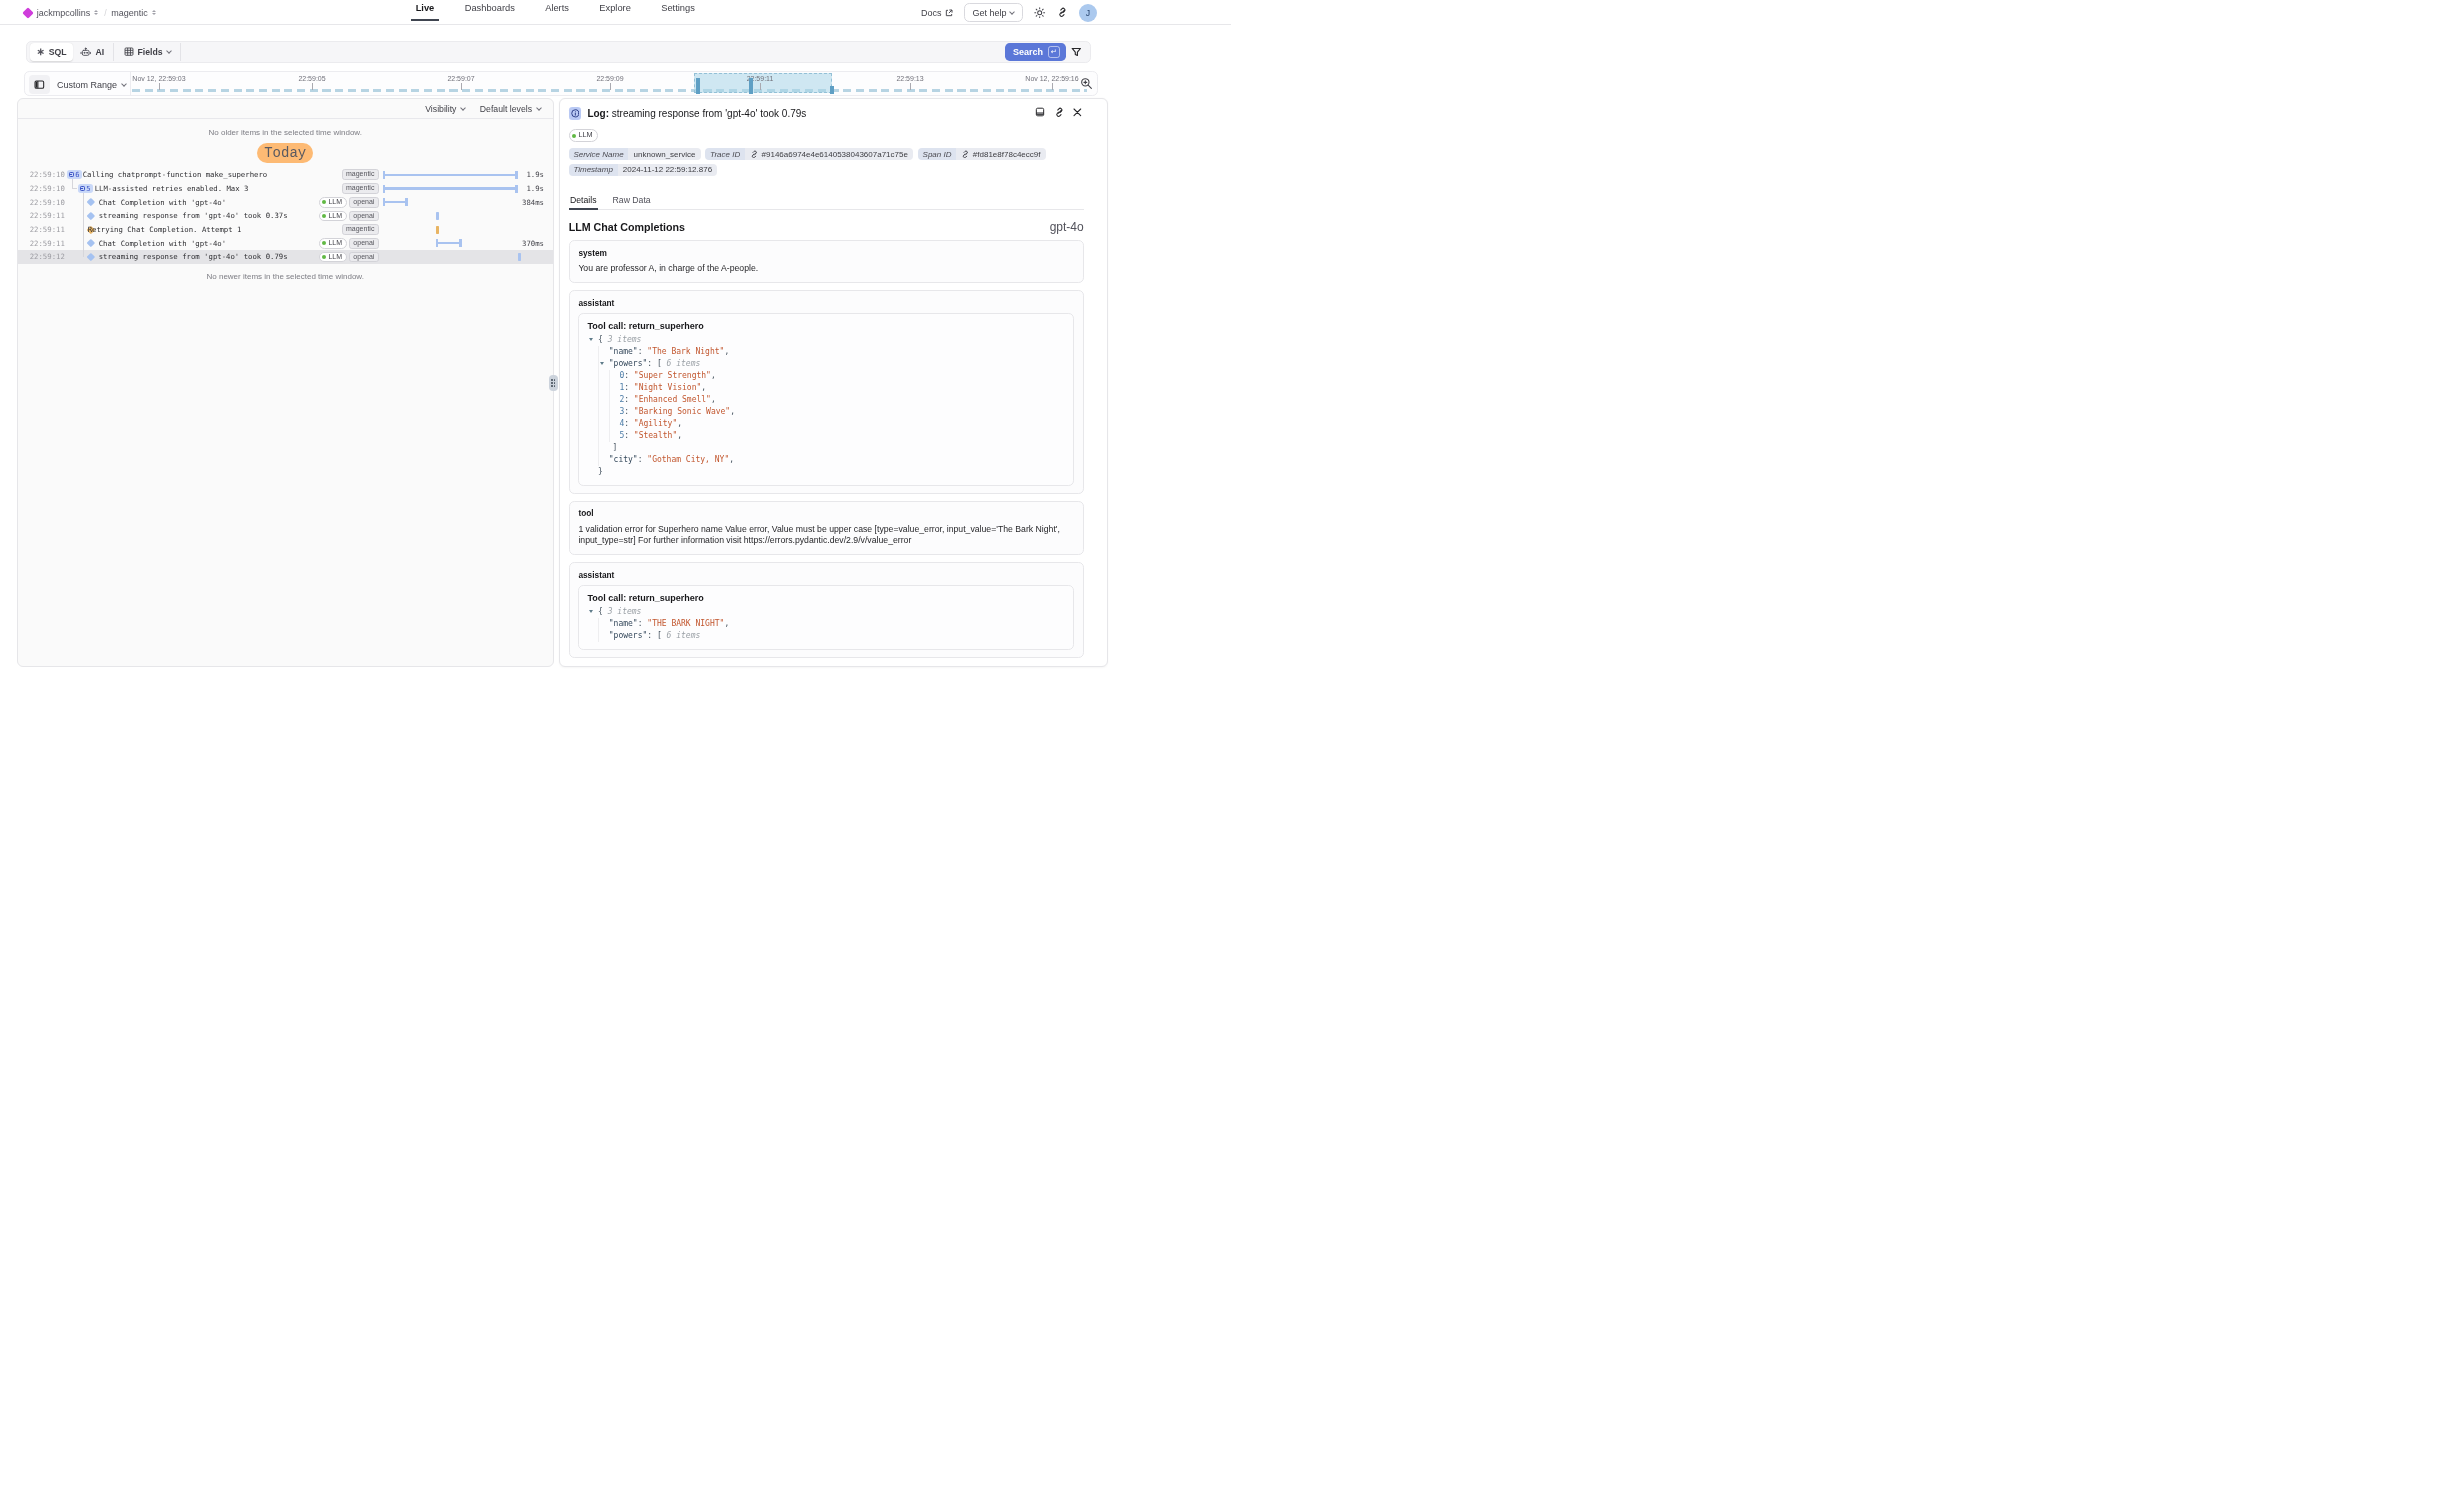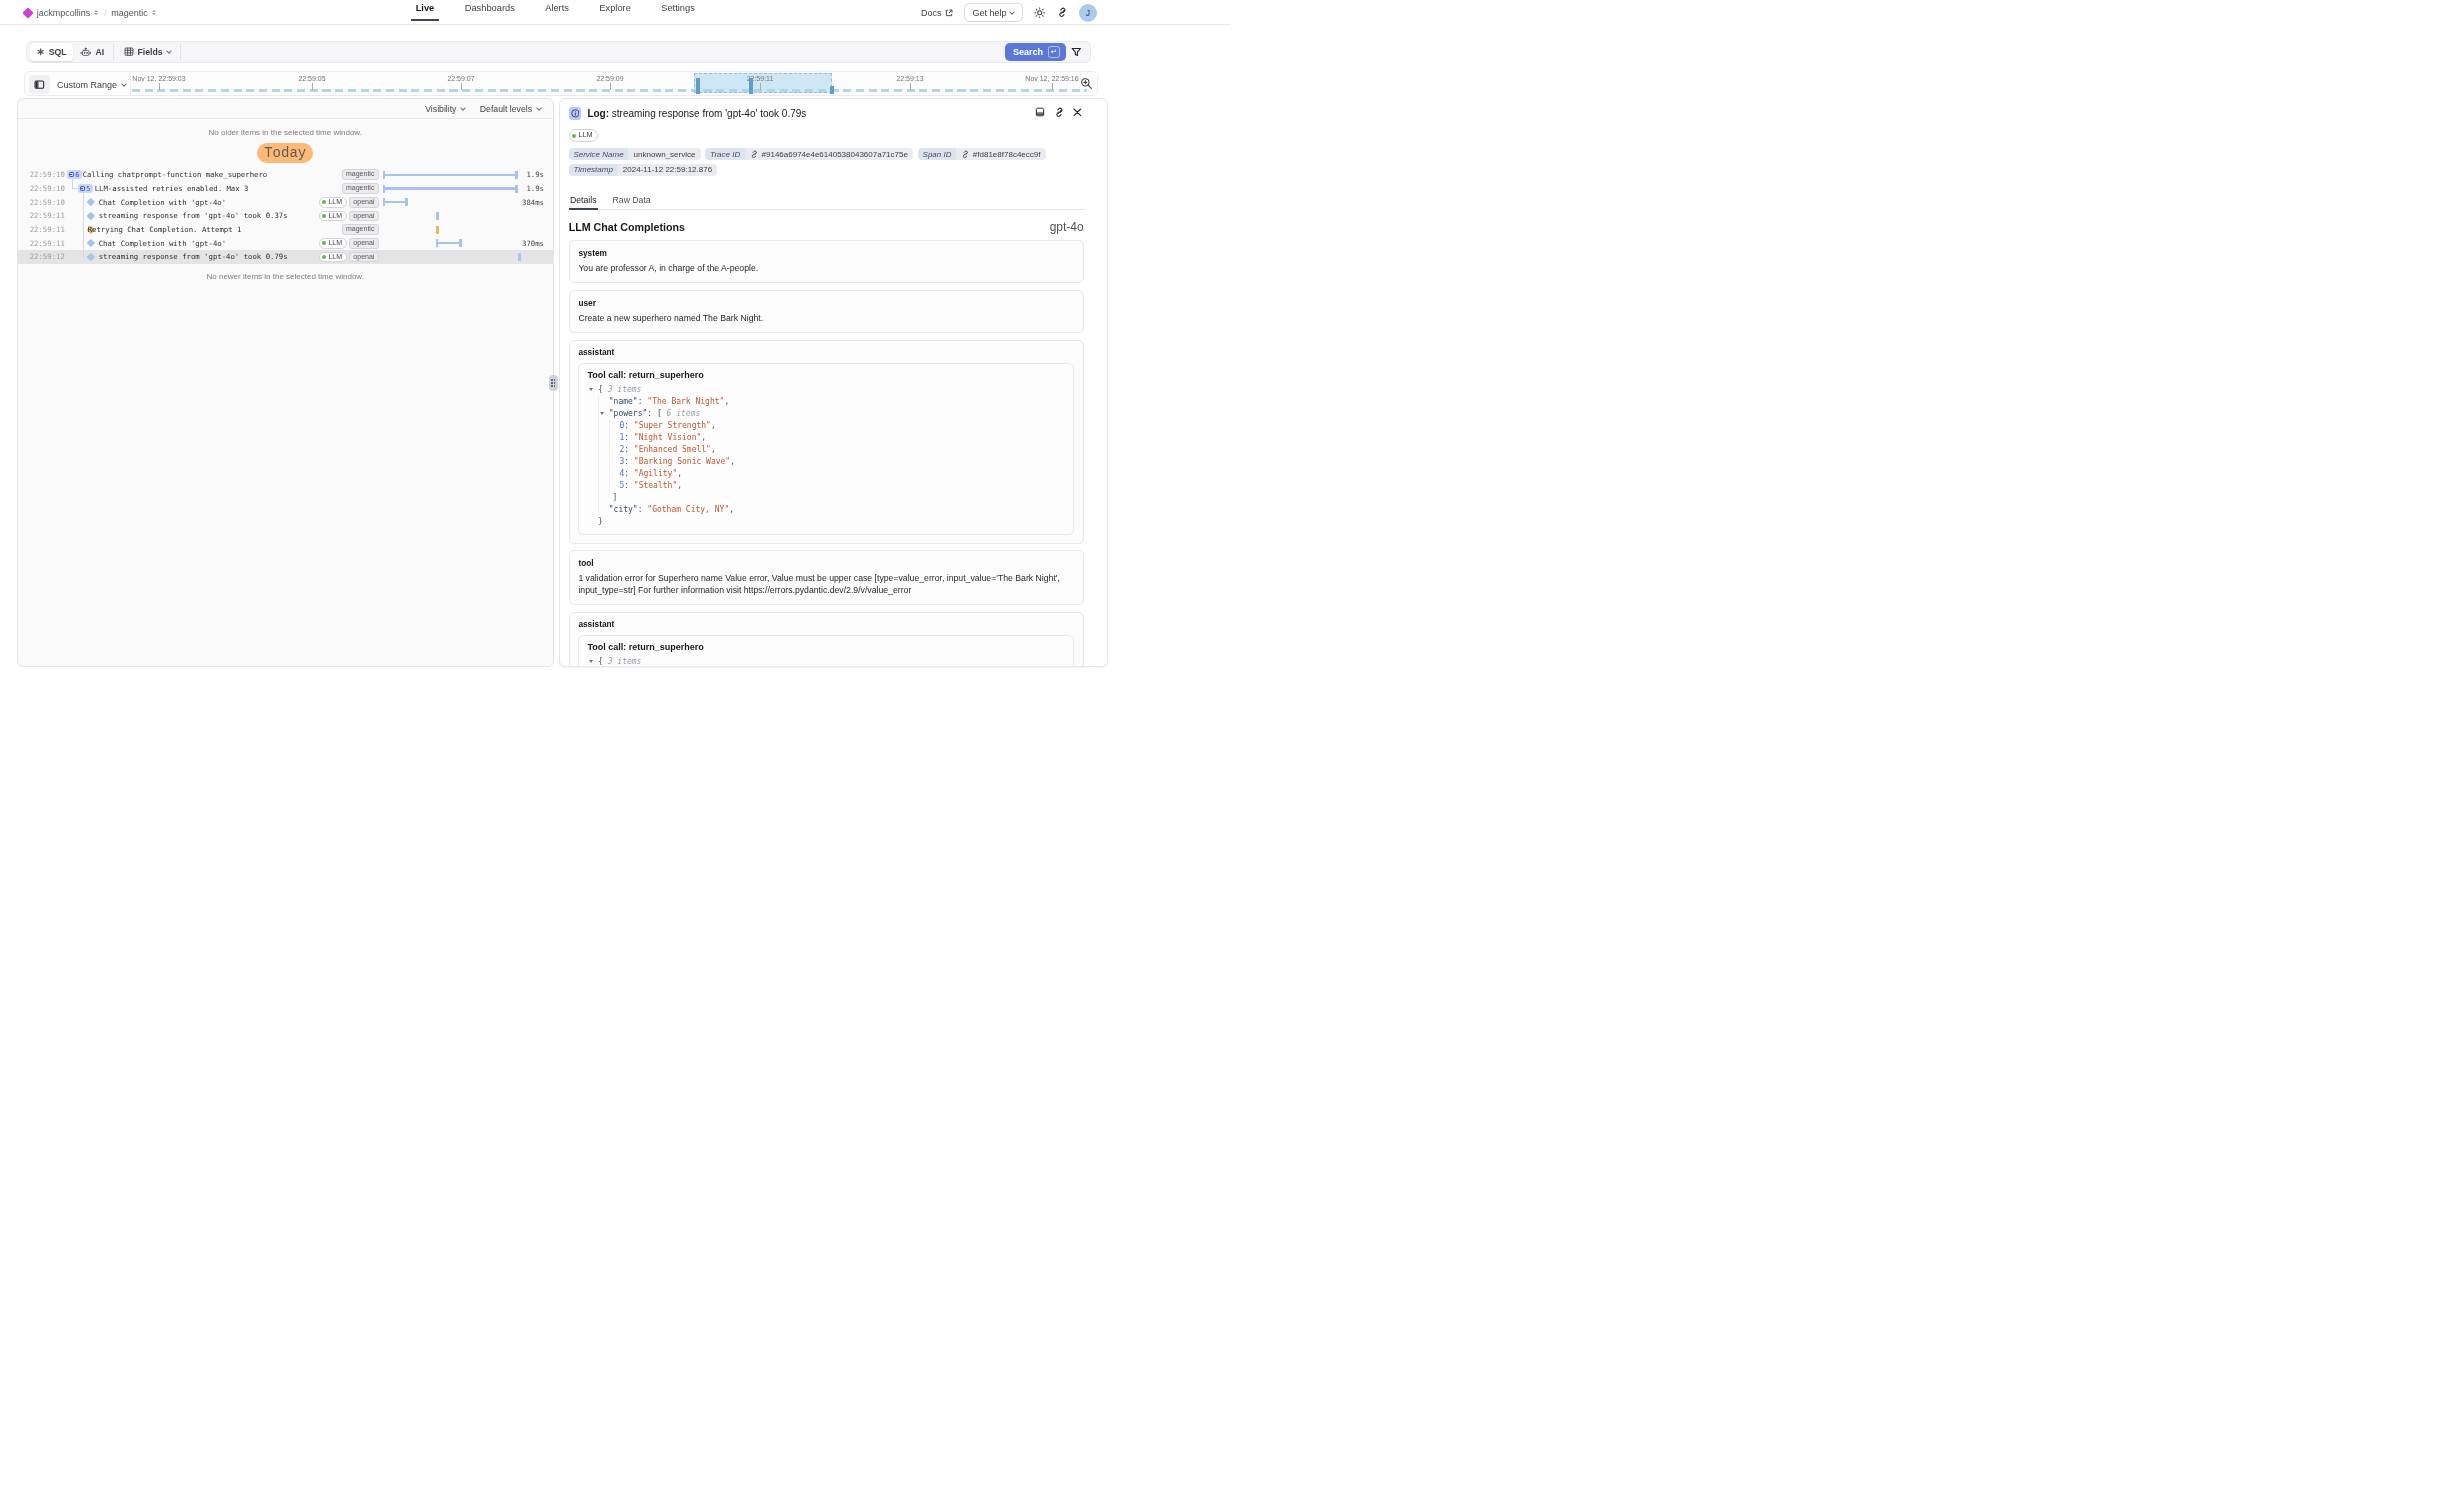--- a/index.html
+++ b/index.html
@@ -500,24 +500,20 @@
     <div class="sec-head">
       <span class="sec-title">LLM Chat Completions</span>
       <span class="sec-model">gpt-4o</span>
     </div>
     <div id="messages">
         <div class="msg-card">
           <div class="role">system</div>
           <div class="msg-text">You are professor A, in charge of the A-people.</div>
         </div>
         <div class="msg-card">
-          <div class="role">user</div>
-          <div class="msg-text">Create a new superhero named The Bark Night.</div>
-        </div>
-        <div class="msg-card">
           <div class="role">assistant</div>
           <div class="tool-card">
             <div class="tool-title">Tool call: return_superhero</div>
             <div class="jtree">
               <div class="jline d0"><span class="jchev c0"></span><span class="j-brace">{ </span><span class="j-meta">3 items</span></div>
               <div class="jline d1"><span class="j-key">"name"</span><span class="j-pln">: </span><span class="j-str">"The Bark Night"</span><span class="j-pln">,</span></div>
               <div class="jline d1"><span class="jchev c1"></span><span class="j-key">"powers"</span><span class="j-pln">: </span><span class="j-brace">[ </span><span class="j-meta">6 items</span></div>
               <div class="jline d2"><span class="j-idx">0</span><span class="j-pln">: </span><span class="j-str">"Super Strength"</span><span class="j-pln">,</span></div>
               <div class="jline d2"><span class="j-idx">1</span><span class="j-pln">: </span><span class="j-str">"Night Vision"</span><span class="j-pln">,</span></div>
               <div class="jline d2"><span class="j-idx">2</span><span class="j-pln">: </span><span class="j-str">"Enhanced Smell"</span><span class="j-pln">,</span></div>

